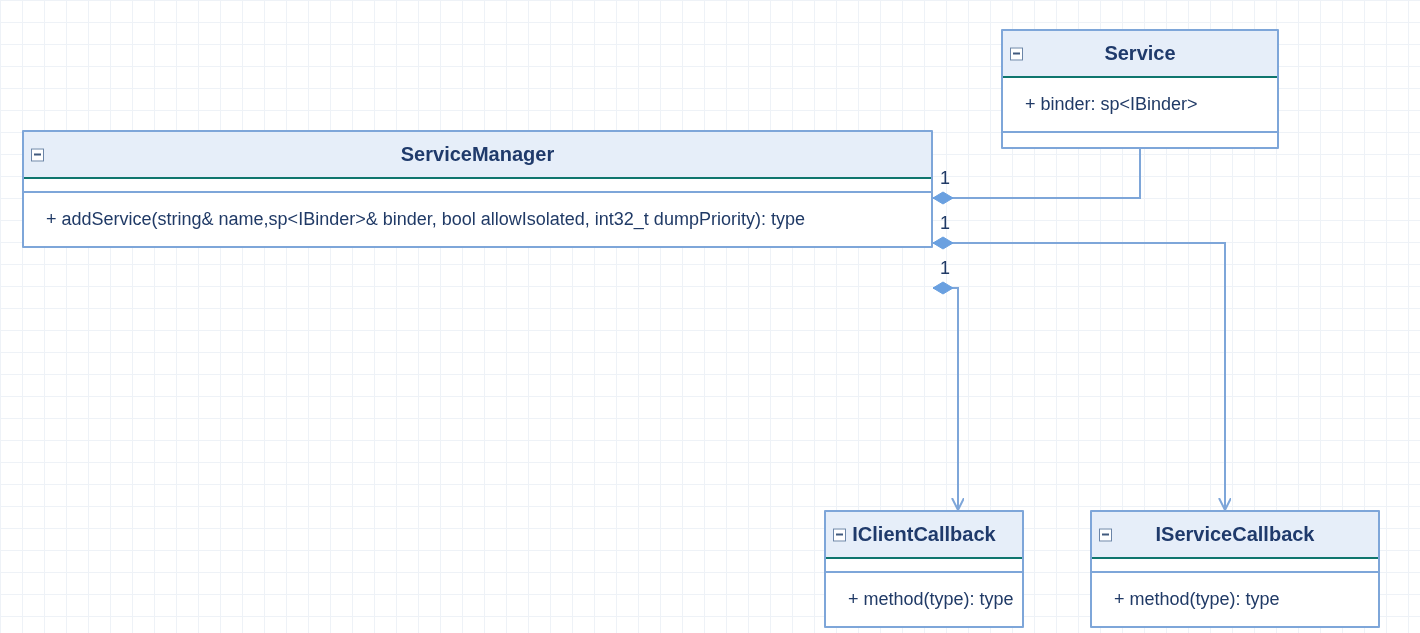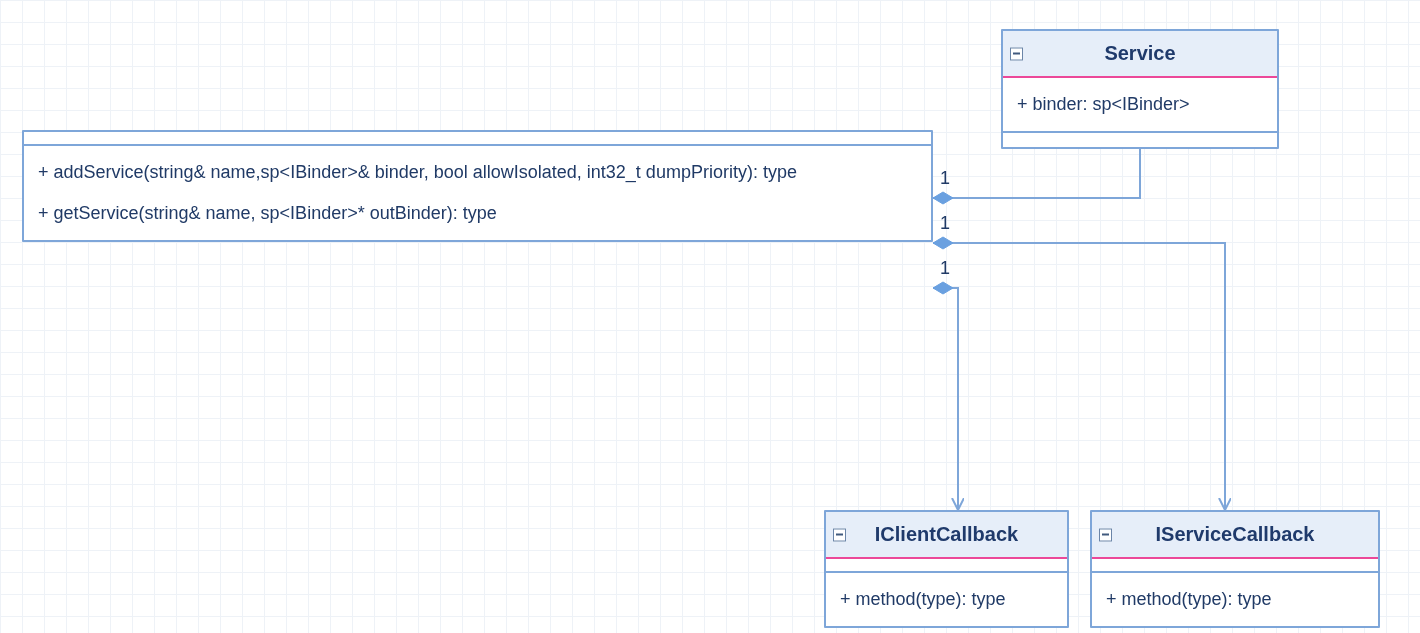--- a/index.html
+++ b/index.html
@@ -22,21 +22,21 @@
     border: 2px solid #7ea6d9;
     border-radius: 1px;
   }
   .uml-title {
     background: #e6eef9;
     color: #1f3a6b;
     font-weight: bold;
     text-align: center;
     font-size: 20px;
     padding: 11px 8px;
-    border-bottom: 2px solid #ec4899;
+    border-bottom: 2px solid #0f766e;
     position: relative;
   }
   .collapse-icon {
     position: absolute;
     left: 7px;
     top: 50%;
     transform: translateY(-50%);
     width: 13px;
     height: 13px;
     border: 1px solid #6b85a8;
@@ -53,21 +53,21 @@
     background: #415a7e;
   }
   .uml-section {
     border-bottom: 2px solid #7ea6d9;
     padding: 6px 0;
   }
   .uml-section:last-child { border-bottom: none; }
   .uml-row {
     color: #203a66;
     font-size: 18px;
-    padding: 10px 14px;
+    padding: 10px 22px;
     white-space: nowrap;
     overflow: hidden;
   }
   .multiplicity {
     position: absolute;
     color: #203a66;
     font-size: 18px;
   }
   svg.connectors {
     position: absolute;
@@ -91,40 +91,43 @@
   </defs>
 
   <path d="M 933 198 L 1140 198 L 1140 130" fill="none" stroke="#7ea6d9" stroke-width="2" marker-start="url(#diamond)" marker-end="url(#openArrow)"></path>
 
   <path d="M 933 243 L 1225 243 L 1225 510" fill="none" stroke="#7ea6d9" stroke-width="2" marker-start="url(#diamond)" marker-end="url(#openArrow)"></path>
 
   <path d="M 933 288 L 958 288 L 958 510" fill="none" stroke="#7ea6d9" stroke-width="2" marker-start="url(#diamond)" marker-end="url(#openArrow)"></path>
 </svg>
 
 <div class="uml-class" style="left:22px; top:130px; width:911px;">
+  <div class="uml-title">
+    <span class="collapse-icon"></span>
+    <span>ServiceManager</span>
+  </div>
   <div class="uml-section">
   </div>
   <div class="uml-section">
     <div class="uml-row">+ addService(string&amp; name,sp&lt;IBinder&gt;&amp; binder, bool allowIsolated, int32_t dumpPriority): type</div>
-    <div class="uml-row">+ getService(string&amp; name, sp&lt;IBinder&gt;* outBinder): type</div>
   </div>
 </div>
 
 <div class="uml-class" style="left:1001px; top:29px; width:278px;">
   <div class="uml-title">
     <span class="collapse-icon"></span>
     <span>Service</span>
   </div>
   <div class="uml-section">
     <div class="uml-row">+ binder: sp&lt;IBinder&gt;</div>
   </div>
   <div class="uml-section" style="height:14px;"></div>
 </div>
 
-<div class="uml-class" style="left:824px; top:510px; width:245px;">
+<div class="uml-class" style="left:824px; top:510px; width:200px;">
   <div class="uml-title">
     <span class="collapse-icon"></span>
     <span>IClientCallback</span>
   </div>
   <div class="uml-section" style="height:14px;"></div>
   <div class="uml-section">
     <div class="uml-row">+ method(type): type</div>
   </div>
 </div>
 

